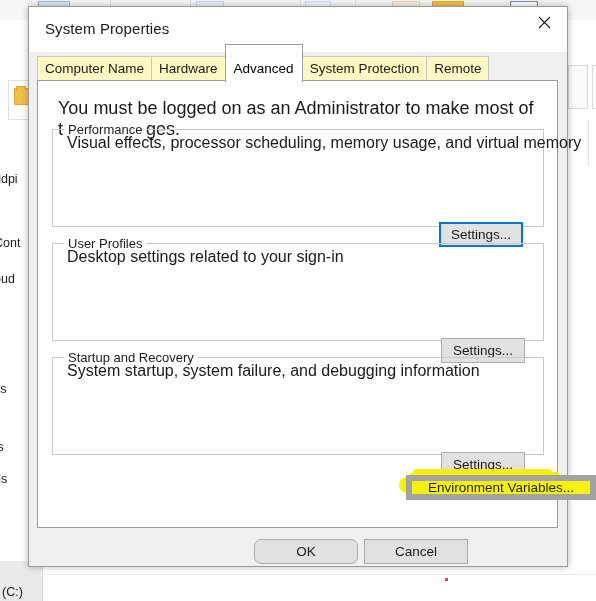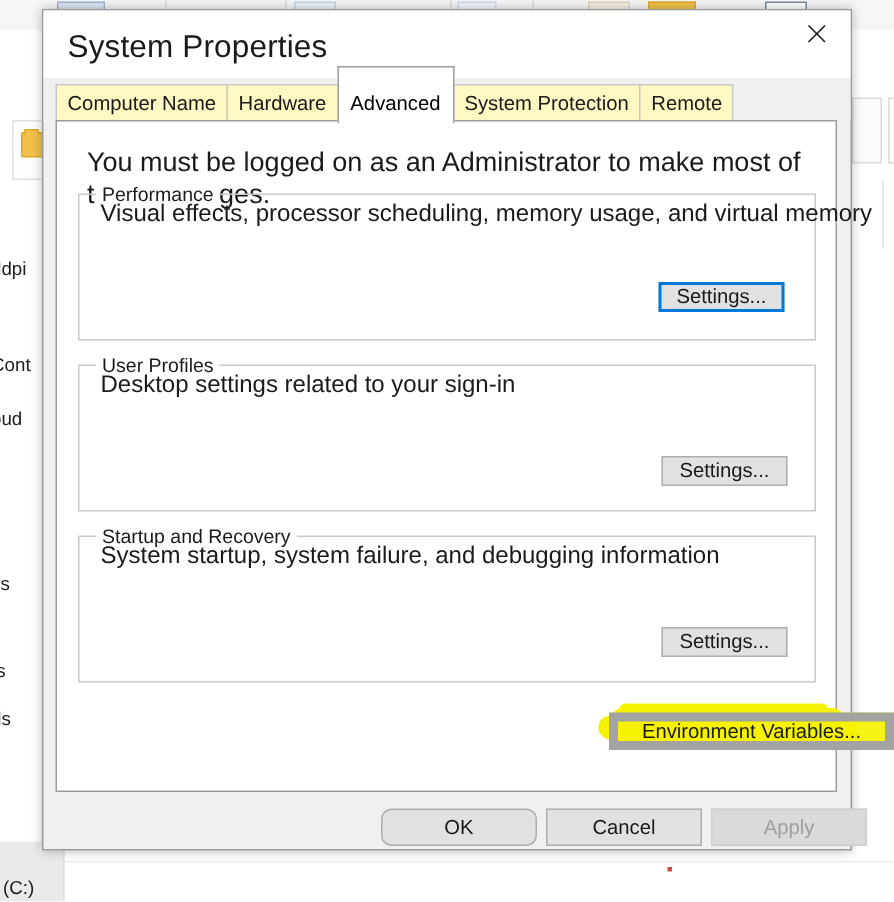--- a/index.html
+++ b/index.html
@@ -154,21 +154,21 @@
     box-sizing: border-box;
   }
   .titlebar {
     position: relative;
     height: 45px;
     background: #ffffff;
   }
   .title-text {
     position: absolute;
     left: 16px; top: 13px;
-    font-size: 21px;
+    font-size: 15px;
     color: #1a1a1a;
     letter-spacing: 0.1px;
   }
   .close-btn {
     position: absolute;
     right: 0; top: 0;
     width: 46px; height: 30px;
     display: flex;
     align-items: center;
     justify-content: center;
@@ -279,21 +279,22 @@
     border: 2px solid #0078d7;
     background: #e1e1e1;
   }
   .btn.disabled {
     color: #a0a0a0;
     background: #dadada;
     border-color: #cdcdcd;
   }
   .btn-settings {
     width: 84px;
-    height: 20px;
+    height: 25px;
+    margin-top: 34px;
   }
 
   
   .highlight-marker {
     position: absolute;
     background: #f5f200;
     z-index: 1;
   }
   .hl-a { left: 377px; top: 465px; width: 158px; height: 23px; border-radius: 9px/11px; }
   .hl-b { left: 370px; top: 470px; width: 172px; height: 16px; border-radius: 8px; }
@@ -411,14 +412,13 @@
 
   <div class="highlight-marker hl-a"></div>
   <div class="highlight-marker hl-b"></div>
   <div class="highlight-marker hl-c"></div>
   <div class="highlight-marker hl-d"></div>
 
   <div class="btn btn-envvars">Environment Variables...</div>
 
   <div class="btn footer-btn" style="left:225px;top:532px;border-radius:7px;">OK</div>
   <div class="btn footer-btn" style="left:335px;top:532px;">Cancel</div>
-  <div class="btn footer-btn disabled" style="left:445px;top:532px;">Apply</div>
 </div>
 
 </body></html>

